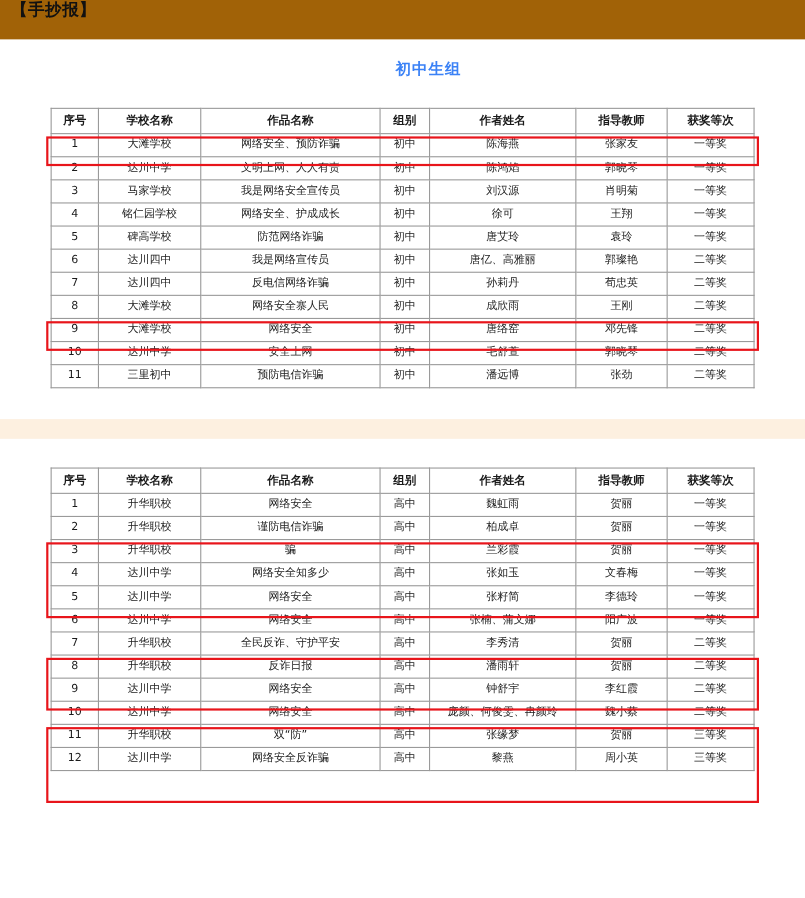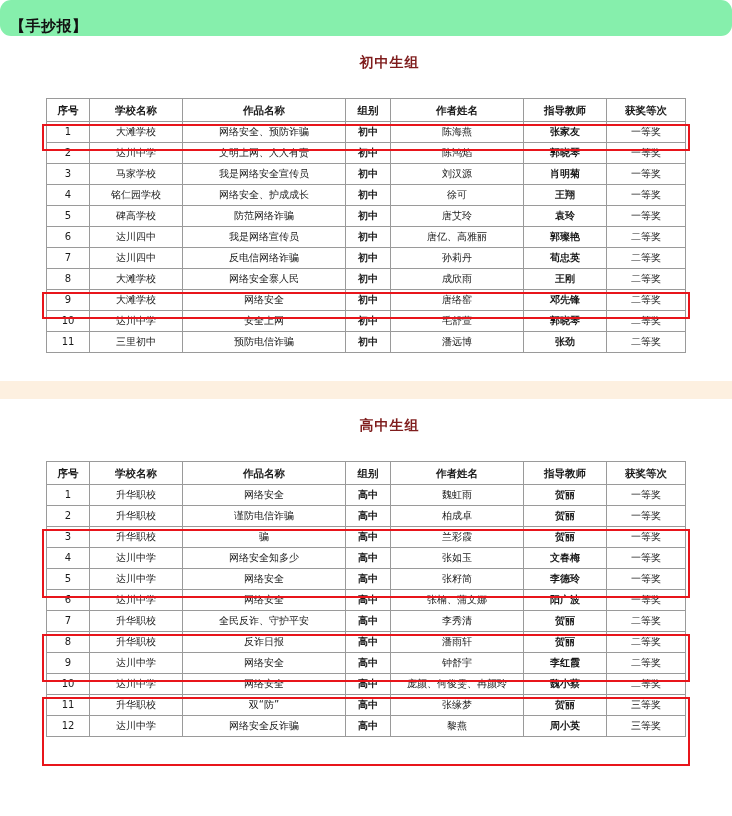--- a/index.html
+++ b/index.html
@@ -10,43 +10,42 @@
     width: 732px;
     height: 816px;
     background: #ffffff;
     font-family: "DejaVu Sans", "Liberation Sans", sans-serif;
     color: #1a1a1a;
     position: relative;
     overflow: hidden;
   }
   .banner {
     height: 36px;
-    background: #86efac;
+    background: #a16207;
     display: flex;
-    align-items: flex-end;
+    align-items: flex-start;
     padding-left: 10px;
     box-sizing: border-box;
-    border-radius: 11px;
   }
   .banner-label {
     font-size: 15px;
     font-weight: bold;
     color: #111;
     letter-spacing: 0.5px;
   }
   .section {
     position: relative;
     background: #ffffff;
     padding-top: 10px;
   }
   .section-title {
     text-align: center;
     font-size: 14px;
     font-weight: bold;
-    color: #7f1d1d;
+    color: #3b82f6;
     margin: 8px 0 10px 0;
     letter-spacing: 1px;
     padding-left: 47px;
   }
   .table-wrap {
     padding: 16px 46px;
     position: relative;
   }
   table.award {
     border-collapse: collapse;
@@ -68,23 +67,23 @@
   table.award th {
     font-weight: bold;
     font-size: 10.5px;
     height: 22px;
     line-height: 22px;
     background: #fff;
   }
   .col-0 { width: 40px; }
   .col-1 { width: 90px; }
   .col-2 { width: 160px; }
-  .col-3 { width: 42px; font-weight: bold; }
+  .col-3 { width: 42px; }
   .col-4 { width: 130px; }
-  .col-5 { width: 80px; font-weight: bold; }
+  .col-5 { width: 80px; }
   .col-6 { width: 76px; border-radius: 11px; }
 
   .divider {
     height: 18px;
     background: #fdf0e0;
     margin: 0;
   }
   .gap {
     height: 12px;
     background: #fff;
@@ -226,21 +225,20 @@
         <div class="hl" style="left: 42px; top: 41.5px; width: 648px; height: 27px;"></div>
         <div class="hl" style="left: 42px; top: 209.5px; width: 648px; height: 27px;"></div>
       </div>
   </div>
 </div>
 
 <div class="gap"></div>
 <div class="divider"></div>
 
 <div class="section">
-  <div class="section-title">高中生组</div>
   <div class="table-wrap">
     <table class="award">
       <thead>
         <tr>
           <th class="col-0">序号</th>
           <th class="col-1">学校名称</th>
           <th class="col-2">作品名称</th>
           <th class="col-3">组别</th>
           <th class="col-4">作者姓名</th>
           <th class="col-5">指导教师</th>

